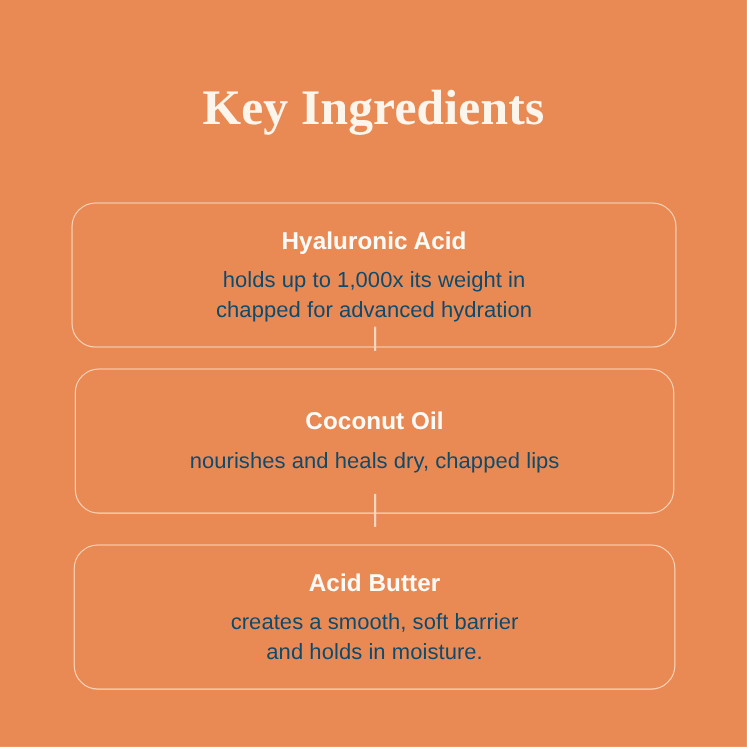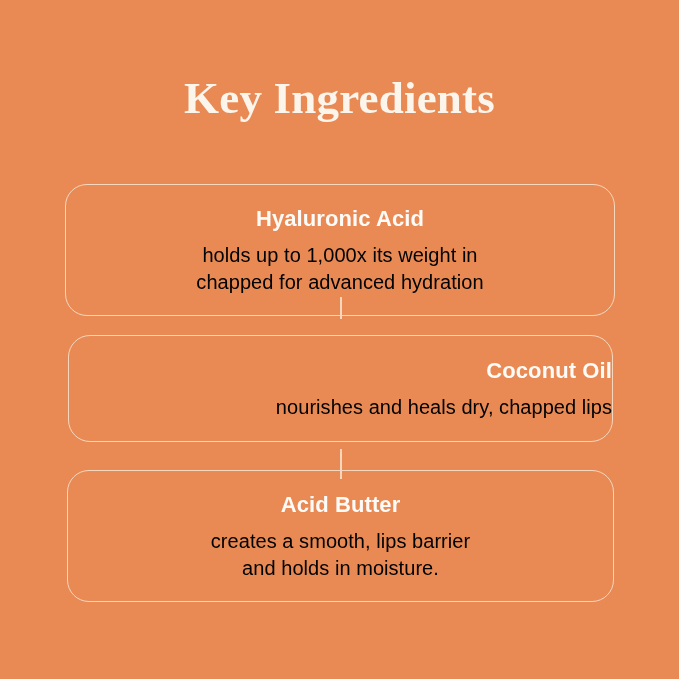--- a/index.html
+++ b/index.html
@@ -62,23 +62,22 @@
 
   .card-1 {
     margin-left: 65px;
     width: 550px;
     height: 132px;
   }
 
   .card-2 {
     margin-left: 68px;
     width: 545px;
-    height: 107px;
+    height: 132px;
     margin-top: 19px;
-    align-items: flex-end;
   }
 
   .card-3 {
     margin-left: 67px;
     width: 547px;
     height: 132px;
     margin-top: 28px;
   }
 
   .card-heading {
@@ -89,21 +88,21 @@
     color: #FDFBF8;
     letter-spacing: 0.1px;
     margin: 0;
   }
 
   .card-body {
     font-family: "Liberation Sans", sans-serif;
     font-weight: 400;
     font-size: 20px;
     line-height: 27px;
-    color: #000000;
+    color: #0c4a6e;
     letter-spacing: 0.05px;
     margin: 9px 0 0 0;
     max-width: 460px;
   }
 
   .card-body .line {
     display: block;
   }
 
   
@@ -144,21 +143,21 @@
     <div class="card card-2">
       <div class="card-heading">Coconut Oil</div>
       <div class="card-body">
         <span class="line">nourishes and heals dry, chapped lips</span>
       </div>
     </div>
 
     <div class="card card-3">
       <div class="card-heading">Acid Butter</div>
       <div class="card-body">
-        <span class="line">creates a smooth, lips barrier</span>
+        <span class="line">creates a smooth, soft barrier</span>
         <span class="line">and holds in moisture.</span>
       </div>
     </div>
 
   </div>
 
   <div class="connector connector-1"></div>
   <div class="connector connector-2"></div>
 
 </div>

